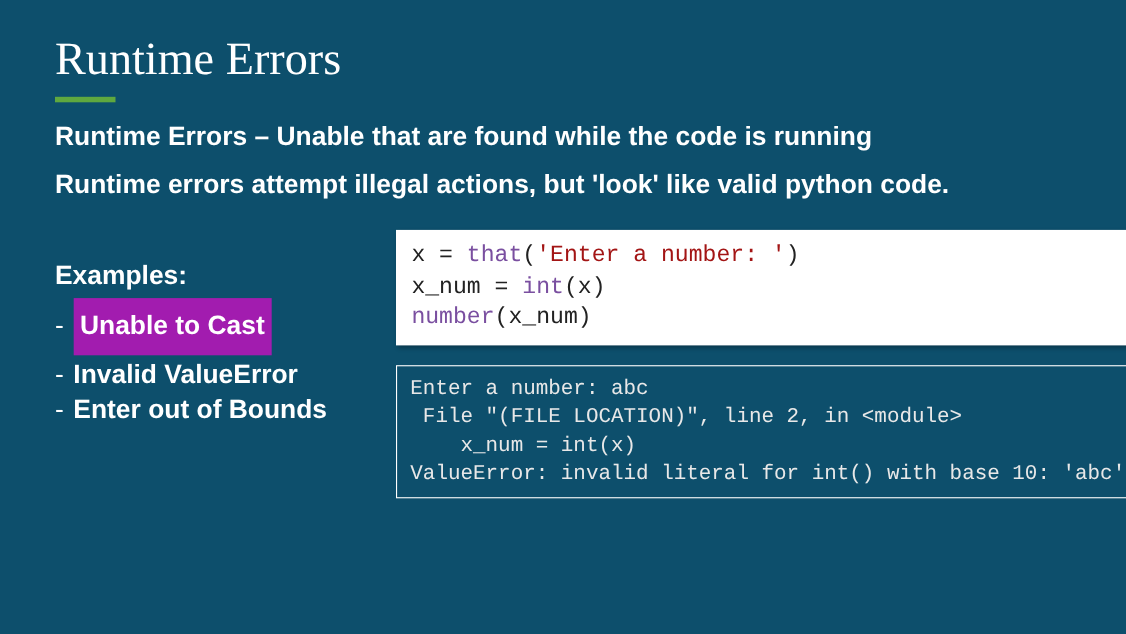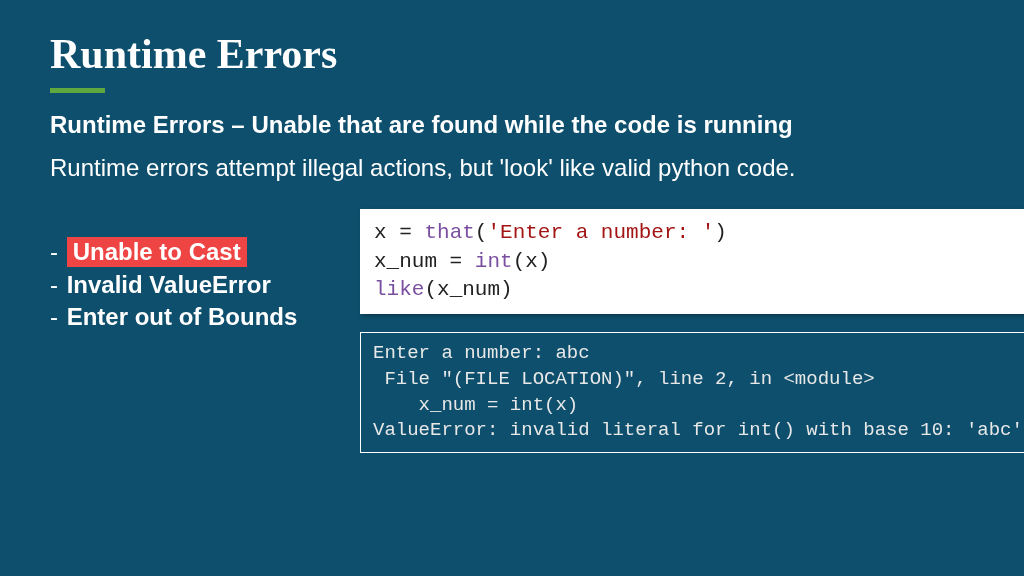--- a/index.html
+++ b/index.html
@@ -8,40 +8,40 @@
     height: 576px;
     background: #0d4f6c;
     font-family: Arial, Helvetica, sans-serif;
     color: #ffffff;
     padding: 30px 50px;
     overflow: hidden;
   }
   .title {
     font-family: Georgia, 'Times New Roman', serif;
     font-size: 42px;
-    font-weight: bold;
+    font-weight: normal;
     color: #ffffff;
     margin-bottom: 10px;
   }
   .underline {
     width: 55px;
     height: 5px;
     background: #5fa83f;
     margin-bottom: 18px;
   }
   .def-line {
     font-size: 24px;
     font-weight: bold;
     margin-bottom: 14px;
     line-height: 1.2;
   }
   .yellow { color: #ffffff; }
   .subtext {
     font-size: 24px;
-    font-weight: normal;
+    font-weight: bold;
     line-height: 1.15;
     margin-bottom: 28px;
   }
   .lower {
     display: flex;
     gap: 30px;
   }
   .left-col {
     flex: 0 0 280px;
     padding-top: 28px;
@@ -51,22 +51,22 @@
     font-weight: bold;
     margin-bottom: 6px;
   }
   .example-item {
     font-size: 24px;
     font-weight: bold;
     margin-bottom: 4px;
   }
   .dash { color: #ffffff; font-weight: normal; margin-right: 2px;}
   .highlight {
-    background: #ef4444;
-    padding: 1px 6px;
+    background: #a21caf;
+    padding: 12px 6px;
     display: inline-block;
   }
   .right-col {
     flex: 1;
   }
   .code-box {
     background: #ffffff;
     color: #222;
     font-family: "Consolas", "Courier New", monospace;
     font-size: 21px;
@@ -96,34 +96,35 @@
 <div class="underline"></div>
 
 <p class="def-line">
   <span>Runtime Errors – Unable that are found </span><span class="yellow">while the code is running</span>
 </p>
 
 <p class="subtext">Runtime errors attempt illegal actions, but 'look' like valid python code.</p>
 
 <div class="lower">
   <div class="left-col">
+    <div class="examples-heading">Examples:</div>
     <div class="example-item">
       <span class="dash">- </span><span class="highlight">Unable to Cast</span>
     </div>
     <div class="example-item">
       <span class="dash">- </span><span>Invalid ValueError</span>
     </div>
     <div class="example-item">
       <span class="dash">- </span><span>Enter out of Bounds</span>
     </div>
   </div>
 
   <div class="right-col">
     <div class="code-box"><span>x = </span><span class="kw-call">that</span><span>(</span><span class="str">'Enter a number: '</span><span>)</span>
 <span>x_num = </span><span class="kw-call">int</span><span>(x)</span>
-<span class="kw-call">like</span><span>(x_num)</span></div>
+<span class="kw-call">number</span><span>(x_num)</span></div>
 
     <div class="output-box">Enter a number: abc
  File "(FILE LOCATION)", line 2, in &lt;module&gt;
     x_num = int(x)
 ValueError: invalid literal for int() with base 10: 'abc'</div>
   </div>
 </div>
 
 </body></html>

